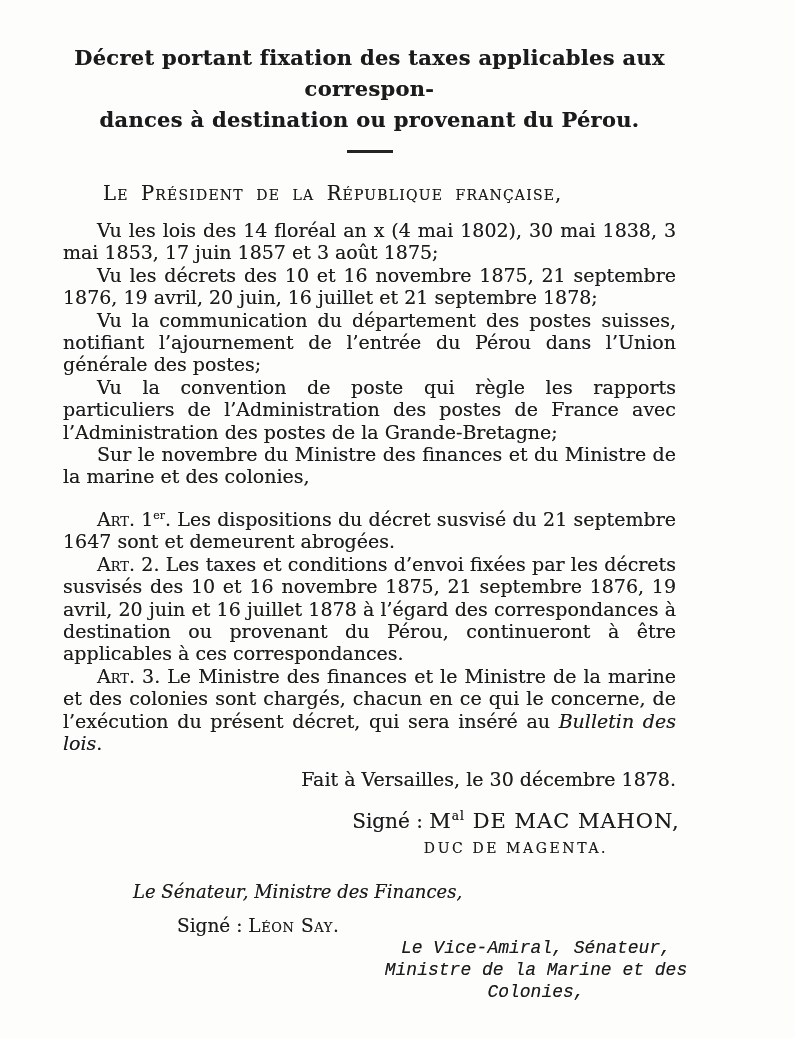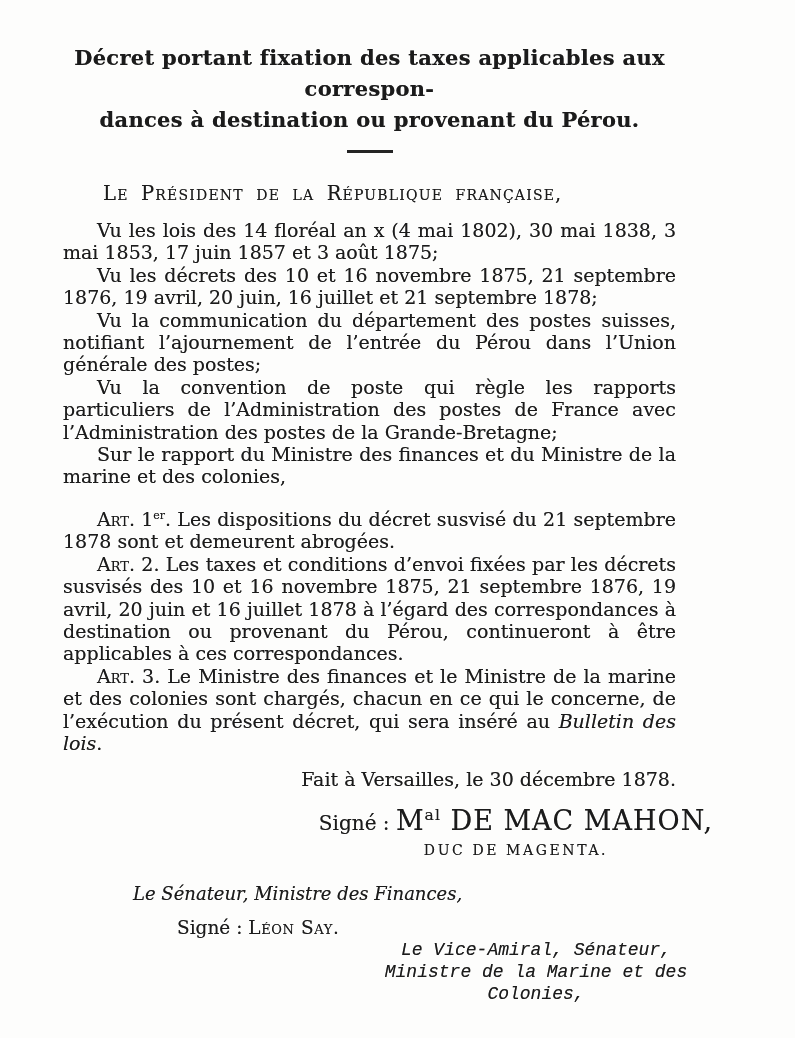--- a/index.html
+++ b/index.html
@@ -58,21 +58,21 @@
     font-size:19px; line-height:22.4px;
     text-indent:34px;
     text-align:right;
   }
   .sig-president {
     margin:18px 0 0 253px;
     width:400px;
     text-align:center;
     font-size:20px; line-height:24px;
   }
-  .sig-president .big-name { font-size:27px; letter-spacing:1px; }
+  .sig-president .big-name { font-size:21px; letter-spacing:1px; }
   .sig-sub {
     margin:7px 0 0 0;
     font-size:14px; line-height:16px;
     letter-spacing:2.6px;
   }
   .countersign {
     margin:28px 0 0 159px;
     font-size:18.5px; line-height:22px;
   }
   .sig-finance-title {
@@ -106,26 +106,26 @@
 
   <div class="divider"></div>
 
   <p class="salutation">Le Président de la République française,</p>
 
   <div>
     <p class="body-par first">Vu les lois des 14 floréal an x (4 mai 1802), 30 mai 1838, 3 mai 1853, 17 juin 1857 et 3 août 1875;</p>
     <p class="body-par">Vu les décrets des 10 et 16 novembre 1875, 21 septembre 1876, 19 avril, 20 juin, 16 juillet et 21 septembre 1878;</p>
     <p class="body-par">Vu la communication du département des postes suisses, notifiant l’ajournement de l’entrée du Pérou dans l’Union générale des postes;</p>
     <p class="body-par">Vu la convention de poste qui règle les rapports particuliers de l’Administration des postes de France avec l’Administration des postes de la Grande-Bretagne;</p>
-    <p class="body-par">Sur le rapport du Ministre des finances et du Ministre de la marine et des colonies,</p>
+    <p class="body-par">Sur le novembre du Ministre des finances et du Ministre de la marine et des colonies,</p>
   </div>
 
 
   <div class="articles">
-    <p class="body-par art-first"><span class="sc">Art.</span><span> 1</span><sup class="ordinal">er</sup><span>. Les dispositions du décret susvisé du 21 septembre 1878 sont et demeurent abrogées.</span></p>
+    <p class="body-par art-first"><span class="sc">Art.</span><span> 1</span><sup class="ordinal">er</sup><span>. Les dispositions du décret susvisé du 21 septembre 1647 sont et demeurent abrogées.</span></p>
     <p class="body-par"><span class="sc">Art.</span><span> 2.</span><span> Les taxes et conditions d’envoi fixées par les décrets susvisés des 10 et 16 novembre 1875, 21 septembre 1876, 19 avril, 20 juin et 16 juillet 1878 à l’égard des correspondances à destination ou provenant du Pérou, continueront à être applicables à ces correspondances.</span></p>
     <p class="body-par"><span class="sc">Art.</span><span> 3.</span><span> Le Ministre des finances et le Ministre de la marine et des colonies sont chargés, chacun en ce qui le concerne, de l’exécution du présent décret, qui sera inséré au </span><i class="bdl">Bulletin des lois</i><span>.</span></p>
   </div>
 
   <p class="fait">Fait à Versailles, le 30 décembre 1878.</p>
 
   <div class="sig-president">
     <div><span>Signé : </span><span class="big-name"><span>M</span><sup class="ordinal">al</sup></span><span class="big-name"> DE MAC MAHON,</span></div>
     <div class="sig-sub">DUC DE MAGENTA.</div>
   </div>

